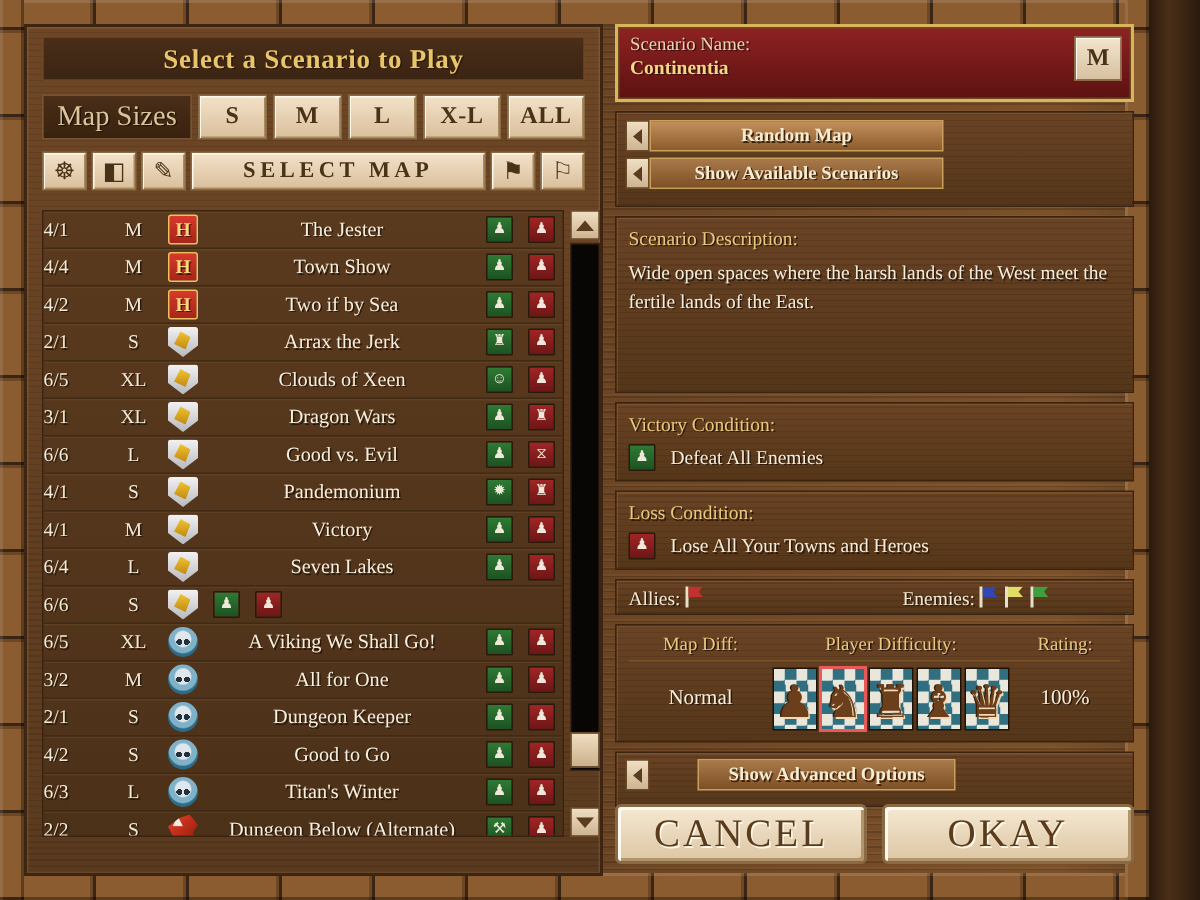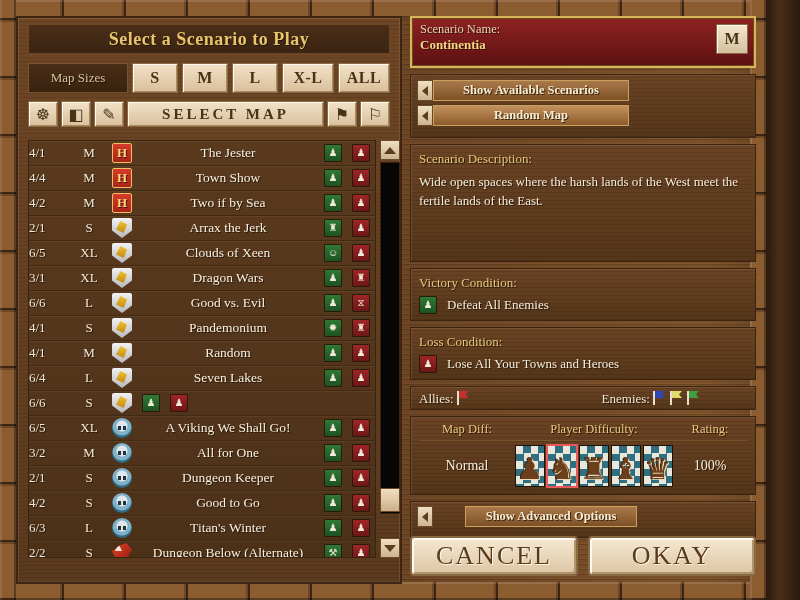--- a/index.html
+++ b/index.html
@@ -138,21 +138,21 @@
   }
 
   .sizes-bar {
     margin:8px 10px 0 10px; height:32px;
     display:flex; align-items:center; gap:4px;
   }
   .sizes-label {
     flex:1; height:30px; display:flex; align-items:center; justify-content:center;
     background: linear-gradient(#4a2e18,#38220f);
     border:1px solid #7a5430;
-    color:#d9c49c; font-size:13px;
+    color:#d9c49c; font-size:19px;
     text-shadow:1px 1px 0 #1f1206;
   }
   .size-btn {
     width:46px; height:30px;
     display:flex; align-items:center; justify-content:center;
     background: linear-gradient(#f3e2c8,#d9bf9c);
     border:1px solid #8a6a44;
     box-shadow: inset 1px 1px 0 #fff9ec, inset -1px -1px 0 #a98b60;
     color:#4a3218; font-size:16px; font-weight:bold; letter-spacing:.5px;
     cursor:pointer;
@@ -563,21 +563,21 @@
           <span class="c-lose">
             <span class="cond cond-lose">♜</span>
           </span>
         </div>
         <div class="map-row">
           <span class="c-players">4/1</span>
           <span class="c-size">M</span>
           <span class="c-icon">
             <span class="ico ico-shield"></span>
           </span>
-          <span class="c-name">Random</span>
+          <span class="c-name">Victory</span>
           <span class="c-win">
             <span class="cond cond-win">♟</span>
           </span>
           <span class="c-lose">
             <span class="cond cond-lose">♟</span>
           </span>
         </div>
         <div class="map-row">
           <span class="c-players">6/4</span>
           <span class="c-size">L</span>
@@ -709,27 +709,27 @@
       <div class="sn-label">Scenario Name:</div>
       <div class="sn-value">Continentia</div>
       <div class="m-badge">M</div>
     </div>
 
     <div class="rp-sunken dropdown-area">
       <div class="dropdown">
         <div class="dd-left">
           <span class="tri-lf"></span>
         </div>
-        <div class="dd-body">Show Available Scenarios</div>
+        <div class="dd-body bright">Random Map</div>
       </div>
       <div class="dropdown">
         <div class="dd-left">
           <span class="tri-lf"></span>
         </div>
-        <div class="dd-body bright">Random Map</div>
+        <div class="dd-body">Show Available Scenarios</div>
       </div>
     </div>
 
     <div class="rp-sunken block desc">
       <div class="block-head">Scenario Description:</div>
       <div class="desc-text">Wide open spaces where the harsh lands of the West meet the fertile lands of the East.</div>
     </div>
 
     <div class="rp-sunken block">
       <div class="block-head">Victory Condition:</div>

